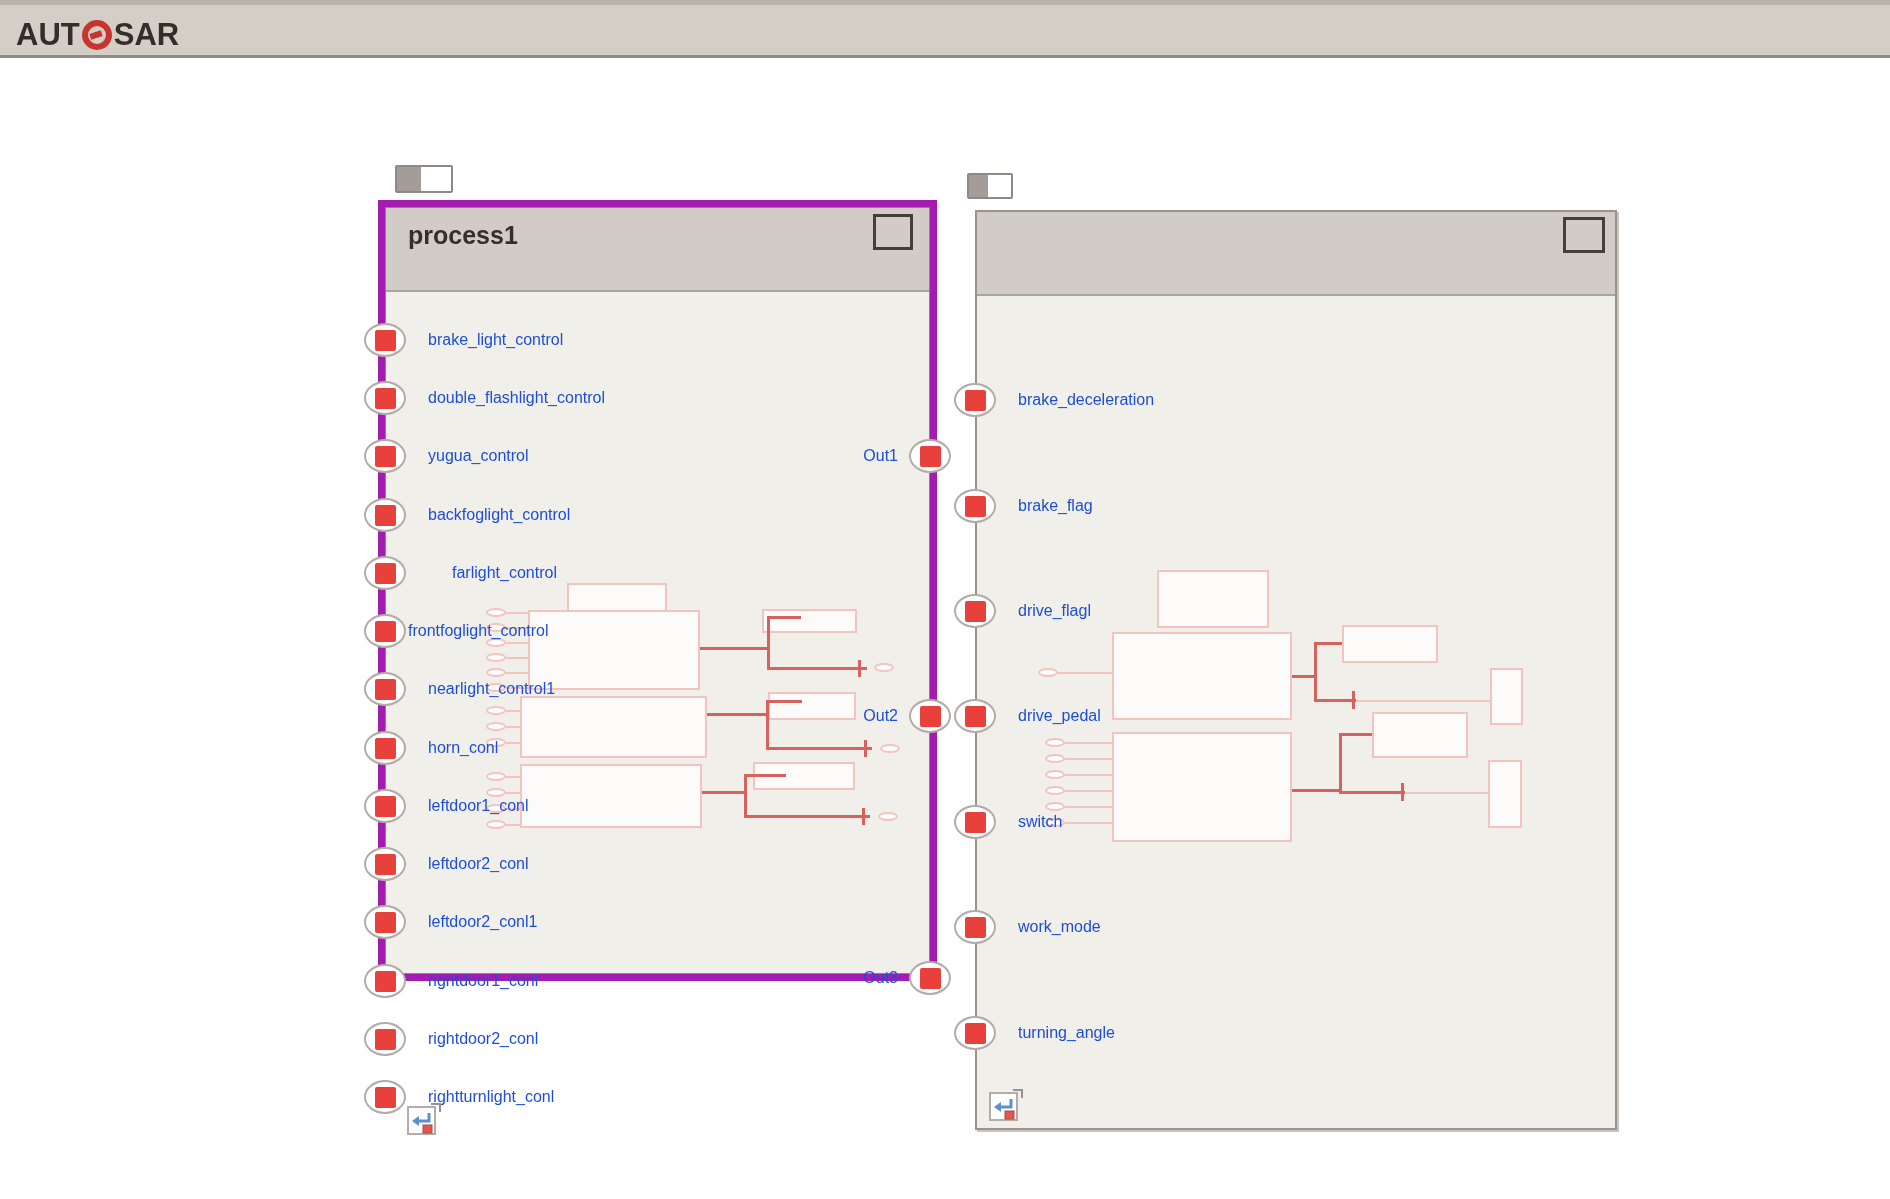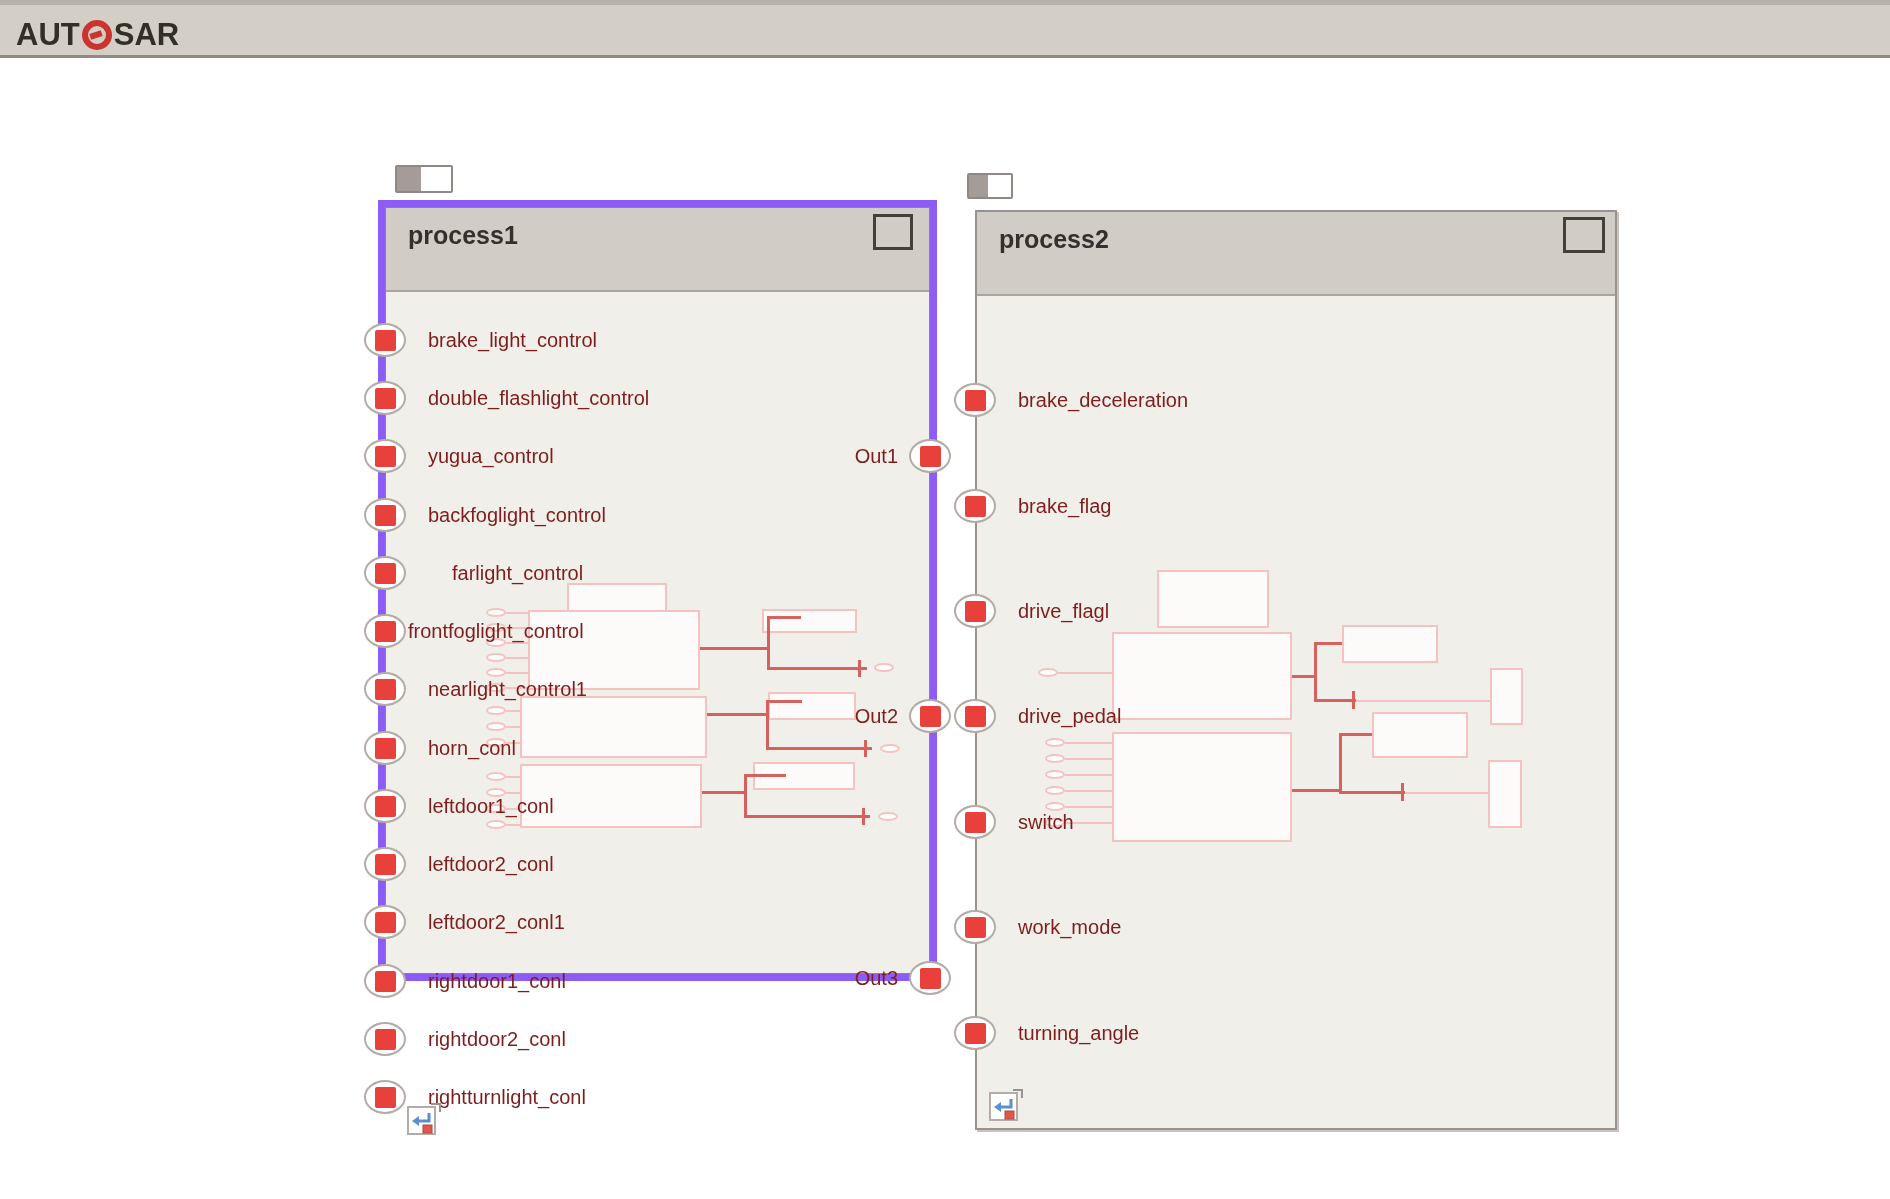--- a/index.html
+++ b/index.html
@@ -13,34 +13,34 @@
         font-weight:800;font-size:31px;color:#322e2a;letter-spacing:0}
   .ring{display:inline-block;width:30px;height:30px;border:6px solid #ca342e;border-radius:50%;
         margin:0 2px;position:relative;background:transparent}
   .ring::after{content:"";position:absolute;left:2px;top:6px;width:12px;height:6px;background:#ca342e;transform:rotate(-18deg)}
 
   
   .tabh{position:absolute;border:2px solid #8f8883;background:#ffffff;border-radius:2px;display:flex;overflow:hidden}
   .tabl{width:45%;background:#a39c98}
   .hicon{position:absolute;border:3px solid #453e3a;background:transparent}
 
-  .p1frame{position:absolute;left:378px;top:200px;width:559px;height:781px;background:#8b5cf6;padding:7px}
+  .p1frame{position:absolute;left:378px;top:200px;width:559px;height:781px;background:#a21caf;padding:7px}
   .p1inner{width:100%;height:100%;background:#f1efe9;border:1px solid #8d8681;position:relative}
   .p2block{position:absolute;left:975px;top:210px;width:642px;height:920px;background:#f1efe9;
            border:2px solid #9a928e;box-shadow:2px 2px 0 #c9c4bd}
   .bhead{position:absolute;left:0;top:0;width:100%;height:84px;background:#d2ccc7;border-bottom:2px solid #aaa39e;
          padding:13px 0 0 22px}
   .btitle{font-size:25px;font-weight:bold;color:#34302d}
   .btype{font-size:19px;color:#4a4541;margin-top:5px}
 
   
   .ellipse{position:absolute;width:42px;height:34px;border:2px solid #b3aba6;border-radius:50%;background:#ffffff;
            display:flex;align-items:center;justify-content:center;z-index:30}
   .sq{width:21px;height:21px;background:#e8413b;border-radius:2px}
-  .plabel{position:absolute;height:34px;line-height:34px;font-size:20px;color:#7f1d1d;white-space:nowrap;z-index:31}
+  .plabel{position:absolute;height:34px;line-height:34px;font-size:16px;color:#1d4ed8;white-space:nowrap;z-index:31}
   .olabel{text-align:right;width:112px}
 
   
   .skr{position:absolute;border:2px solid #f4c3bf;background:#fdfbfa;z-index:5}
   .skl{position:absolute;background:#d5625f;z-index:6}
   .skf{position:absolute;background:#f4c3bf;z-index:6}
   .sko{position:absolute;width:20px;height:9px;border:2px solid #f4c3bf;border-radius:50%;background:#fff;z-index:6}
 
   .linkicon{position:absolute;z-index:32}
 </style>
@@ -207,21 +207,20 @@
     <rect x="17" y="25" width="9" height="8" fill="#e0574d" stroke="#a94b42" stroke-width="1"></rect>
   </svg>
 </div>
 
 <div class="tabh" style="left:967px;top:173px;width:46px;height:26px">
     <span class="tabl"></span>
   </div>
 
 <div class="p2block">
   <div class="bhead">
-    <div class="btitle">process2</div>
   </div>
 </div>
 <span class="hicon" style="left:1563px;top:217px;width:42px;height:36px"></span>
 
 <div>
   <div class="skr" style="left:1157px;top:570px;width:112px;height:58px"></div>
   <div class="skr" style="left:1112px;top:632px;width:180px;height:88px"></div>
   <div class="skr" style="left:1112px;top:732px;width:180px;height:110px"></div>
   <div class="skr" style="left:1342px;top:625px;width:96px;height:38px"></div>
   <div class="skr" style="left:1372px;top:712px;width:96px;height:46px"></div>

